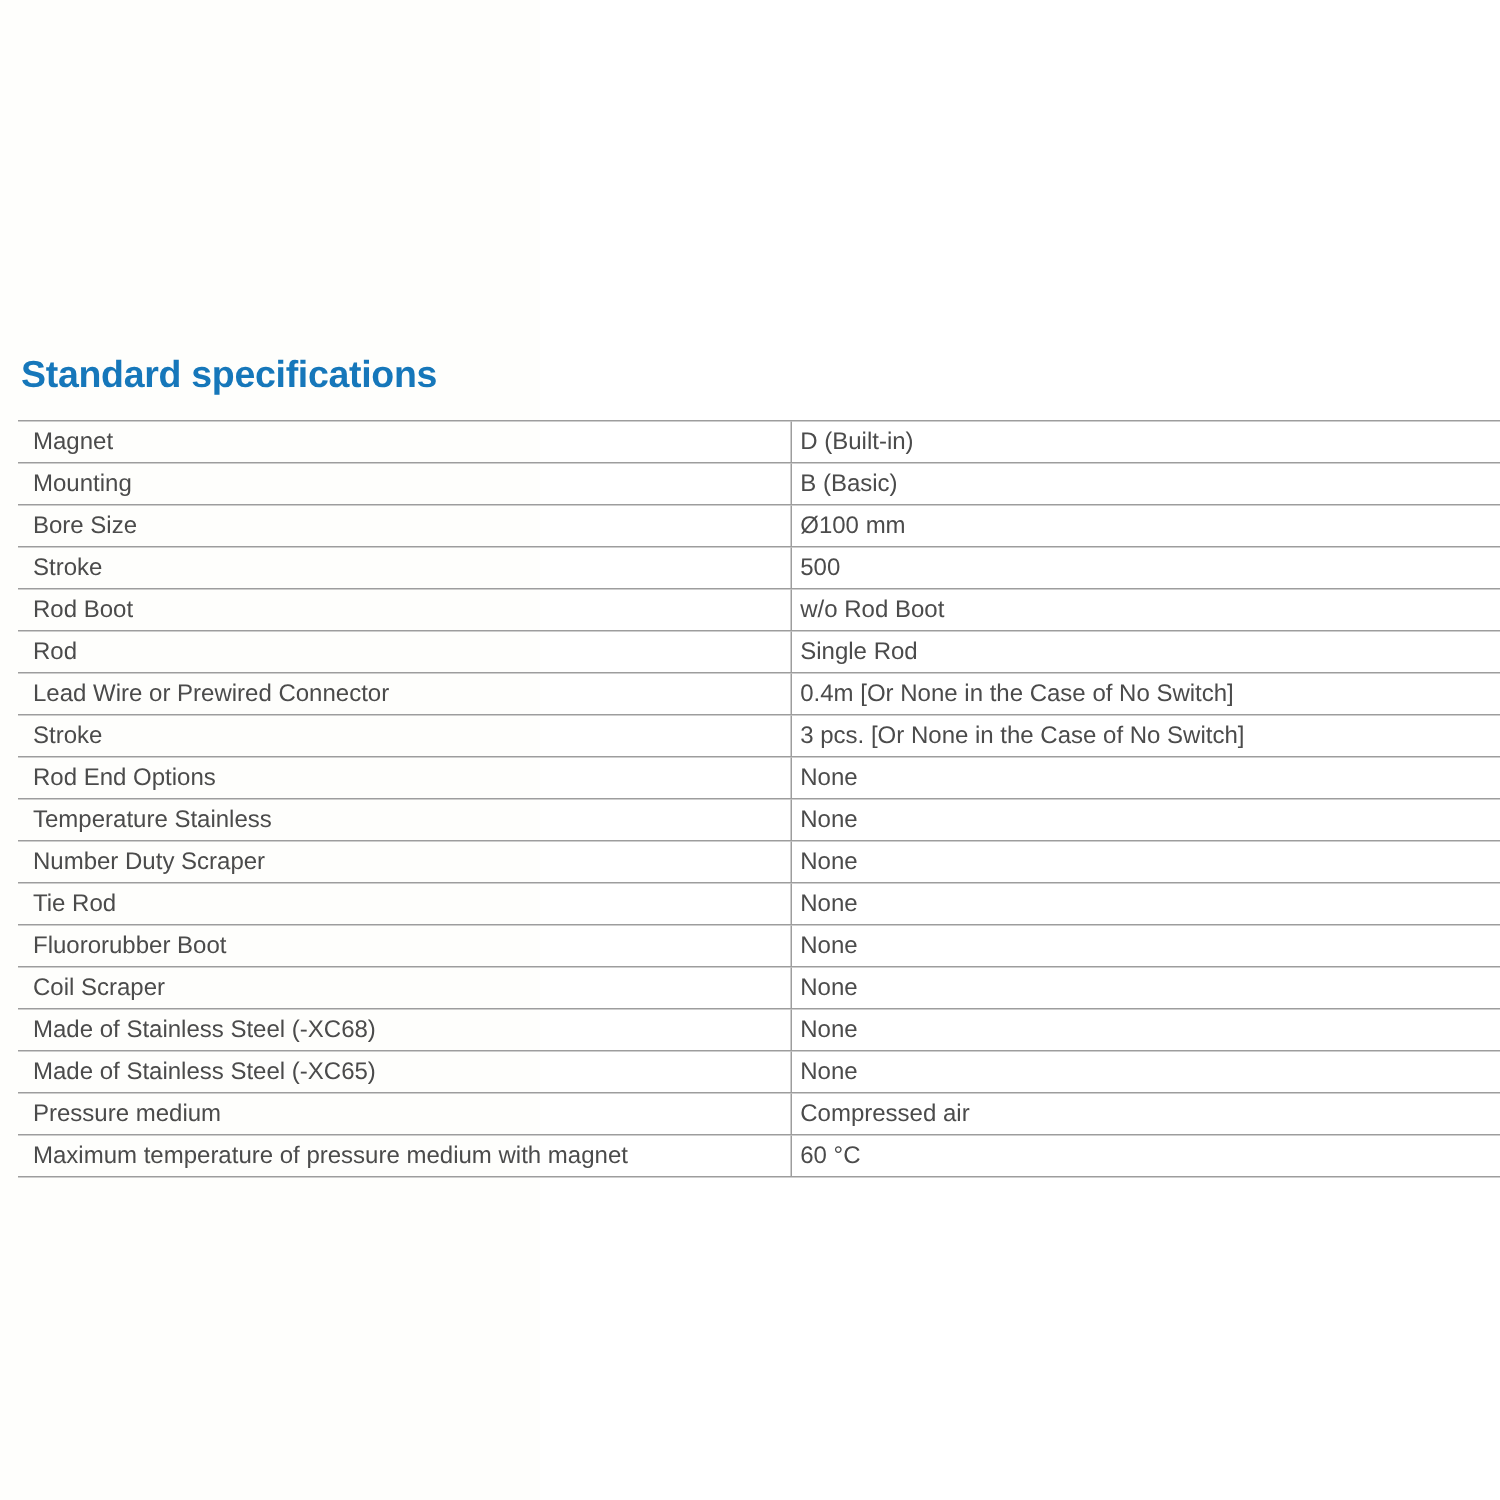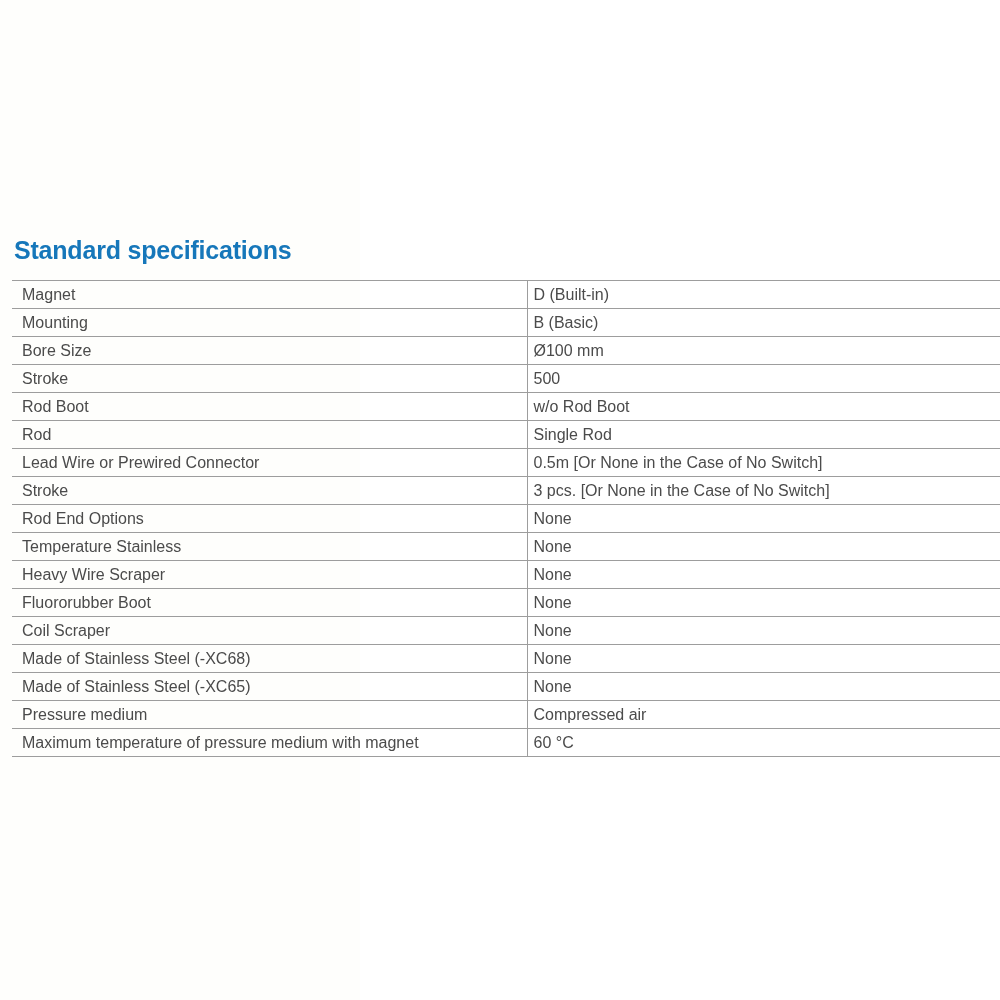--- a/index.html
+++ b/index.html
@@ -107,36 +107,40 @@
           <tr>
             <td class="cell-label">Rod Boot</td>
             <td class="cell-value">w/o Rod Boot</td>
           </tr>
           <tr>
             <td class="cell-label">Rod</td>
             <td class="cell-value">Single Rod</td>
           </tr>
           <tr>
             <td class="cell-label">Lead Wire or Prewired Connector</td>
-            <td class="cell-value">0.5m [Or None in the Case of No Switch]</td>
+            <td class="cell-value">0.4m [Or None in the Case of No Switch]</td>
           </tr>
           <tr>
             <td class="cell-label">Stroke</td>
             <td class="cell-value">3 pcs. [Or None in the Case of No Switch]</td>
           </tr>
           <tr>
             <td class="cell-label">Rod End Options</td>
             <td class="cell-value">None</td>
           </tr>
           <tr>
             <td class="cell-label">Temperature Stainless</td>
             <td class="cell-value">None</td>
           </tr>
           <tr>
-            <td class="cell-label">Heavy Wire Scraper</td>
+            <td class="cell-label">Number Duty Scraper</td>
+            <td class="cell-value">None</td>
+          </tr>
+          <tr>
+            <td class="cell-label">Tie Rod</td>
             <td class="cell-value">None</td>
           </tr>
           <tr>
             <td class="cell-label">Fluororubber Boot</td>
             <td class="cell-value">None</td>
           </tr>
           <tr>
             <td class="cell-label">Coil Scraper</td>
             <td class="cell-value">None</td>
           </tr>

